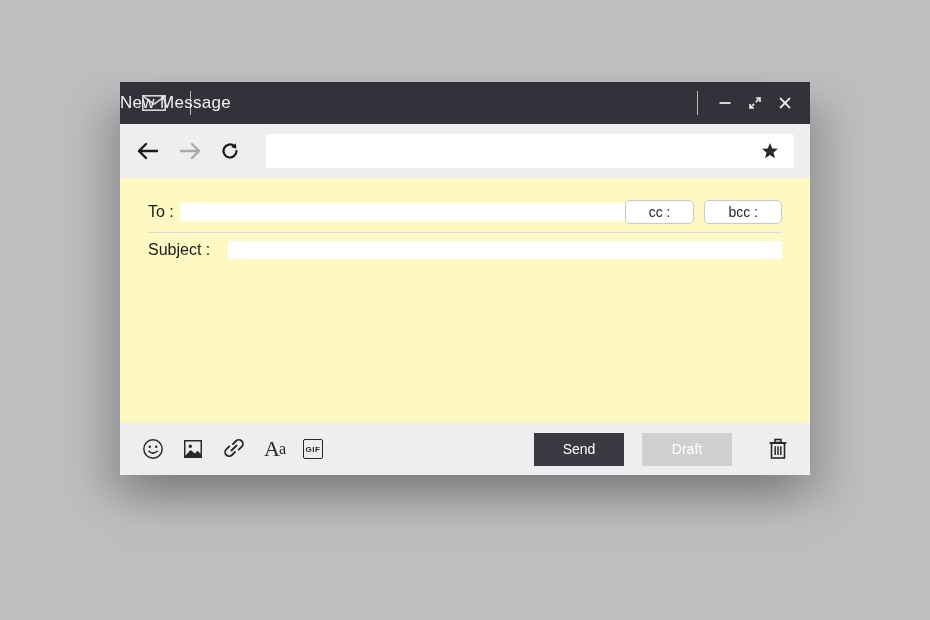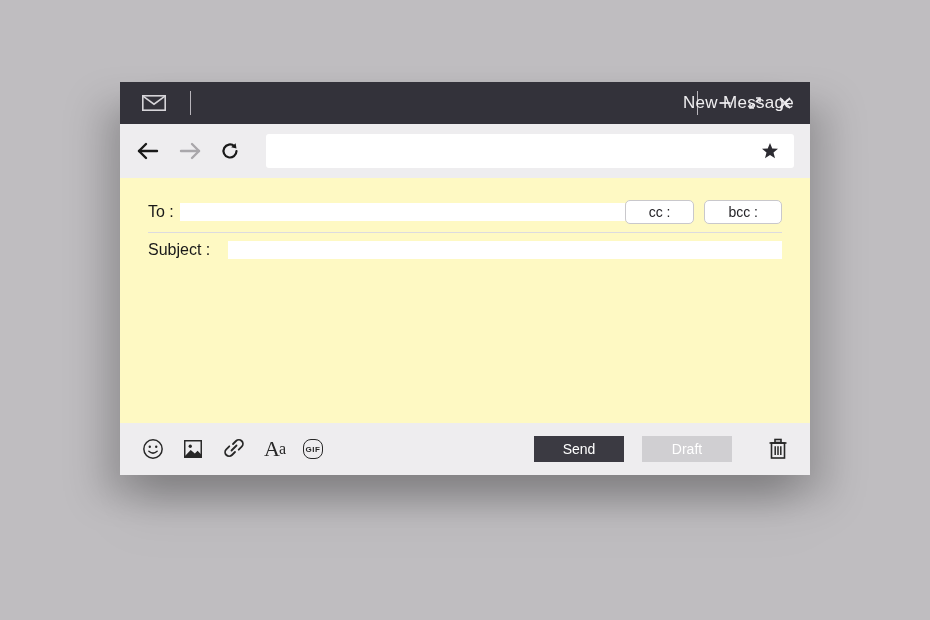--- a/index.html
+++ b/index.html
@@ -20,21 +20,21 @@
     .titlebar{
       background:#33323a;
       color:#efeef0;
       height:42px;
       display:flex;align-items:center;
       position:relative;
     }
     .tb-left{display:flex;align-items:center;height:100%;padding-left:22px;}
     .tb-left .sep{width:1px;height:24px;background:#b8b5bb;margin-left:24px;}
     .tb-title{
-      position:absolute;left:0;right:16px;text-align:right;
+      position:absolute;left:0;right:16px;text-align:left;
       font-size:17px;letter-spacing:.3px;pointer-events:none;
     }
     .tb-right{margin-left:auto;display:flex;align-items:center;height:100%;padding-right:18px;gap:16px;}
     .tb-right .sep{width:1px;height:24px;background:#b8b5bb;margin-right:4px;}
     .tbbtn{display:flex;align-items:center;justify-content:center;cursor:pointer;}
     svg{display:block;}
     
     .navbar{
       height:54px;
       background:#eeedef;
@@ -64,28 +64,28 @@
     
     .footer{
       background:#eeedef;
       height:52px;border-top:0;
       display:flex;align-items:center;
       padding:0 22px 0 22px;gap:18px;
     }
     .footicon{display:flex;align-items:center;justify-content:center;cursor:pointer;}
     .foot-spacer{flex:1;}
     .btn{
-      height:26px;min-width:90px;display:flex;align-items:center;justify-content:center;
+      height:33px;min-width:90px;display:flex;align-items:center;justify-content:center;
       font-size:14px;cursor:pointer;border:none;
     }
     .btn-send{background:#3b3a42;color:#fff;}
     .btn-draft{background:#d0cfd2;color:#fff;}
     .trashwrap{margin-left:18px;display:flex;align-items:center;cursor:pointer;}
     .gif-badge{
-      width:20px;height:20px;border:1.4px solid #272727;border-radius:8px;
+      width:20px;height:20px;border:1.4px solid #272727;border-radius:2px;
       display:flex;align-items:center;justify-content:center;
       font-size:8px;font-weight:700;letter-spacing:.5px;color:#272727;cursor:pointer;
     }
   </style>
 </head>
 <body>
 
 <div class="window">
 
   <div class="titlebar">

